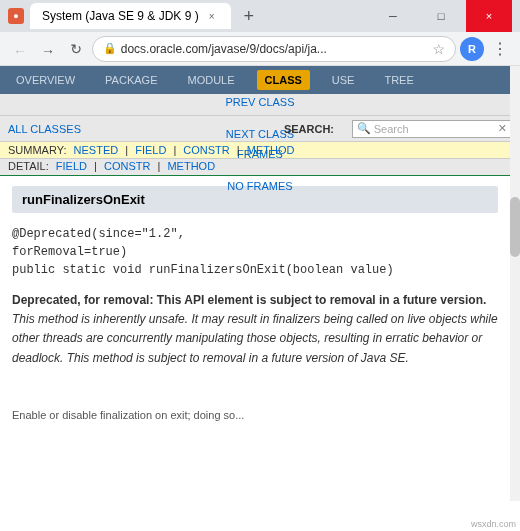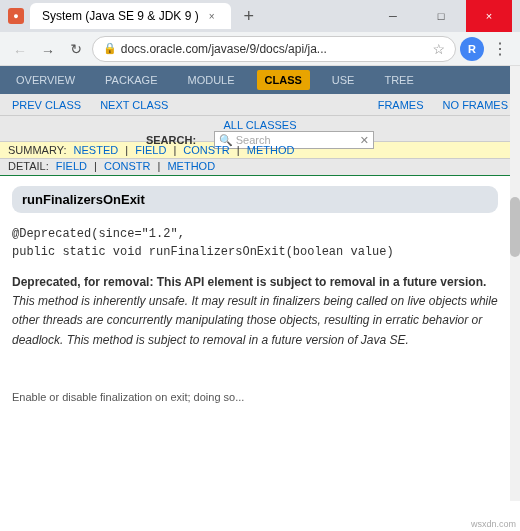--- a/index.html
+++ b/index.html
@@ -133,39 +133,39 @@
     
     .sub-nav {
       background: #e8e8e8;
       display: flex;
       align-items: center;
       padding: 2px 8px;
       height: 22px;
       font-size: 11px;
       gap: 4px;
       border-bottom: 1px solid #ccc;
+      flex-direction: column;
     }
     .sub-nav-item {
       color: #0066cc;
       cursor: pointer;
       font-size: 11px;
       padding: 0 4px;
     }
     .sub-nav-sep { color: #666; font-size: 11px; }
 
     
     .search-row {
       background: #e8e8e8;
       display: flex;
       align-items: center;
       padding: 3px 8px;
       height: 26px;
       justify-content: space-between;
       border-bottom: 1px solid #ccc;
-      flex-direction: column;
     }
     .all-classes-link {
       color: #0066cc;
       font-size: 11px;
       cursor: pointer;
     }
     .search-container {
       display: flex; align-items: center; gap: 18px;
     }
     .search-label {
@@ -206,21 +206,21 @@
       padding: 10px 12px;
       font-size: 12px;
     }
 
     .method-header {
       background: #dee3e9;
       padding: 6px 10px;
       font-weight: bold;
       font-size: 13px;
       margin-bottom: 12px;
-      border-radius: 9px;
+      border-radius: 2px;
     }
 
     .code-block {
       font-family: 'Courier New', monospace;
       font-size: 12px;
       color: #333;
       margin-bottom: 12px;
       line-height: 1.5;
     }
 
@@ -344,20 +344,21 @@
     <a class="sub-nav-item" style="color:#0066cc; font-size:11px;">METHOD</a>
   </div>
 
   <div class="main-content" style="padding-right: 22px;">
     <div class="method-header">
       <span>runFinalizersOnExit</span>
     </div>
 
     <div class="code-block">
       <div>@Deprecated(since="1.2",</div>
+      <div>            forRemoval=true)</div>
       <div>public static void runFinalizersOnExit(boolean value)</div>
     </div>
 
     <div class="description">
       <p>
         <strong>Deprecated, for removal: This API element is subject to removal in a future version.</strong>
         <em> This method is inherently unsafe. It may result in finalizers being called on live objects while other threads are concurrently manipulating those objects, resulting in erratic behavior or deadlock. This method is subject to removal in a future version of Java SE.</em>
       </p>
       <br>
       <p style="color:#555; font-size:11px;margin-top:20px;">Enable or disable finalization on exit; doing so...</p>

